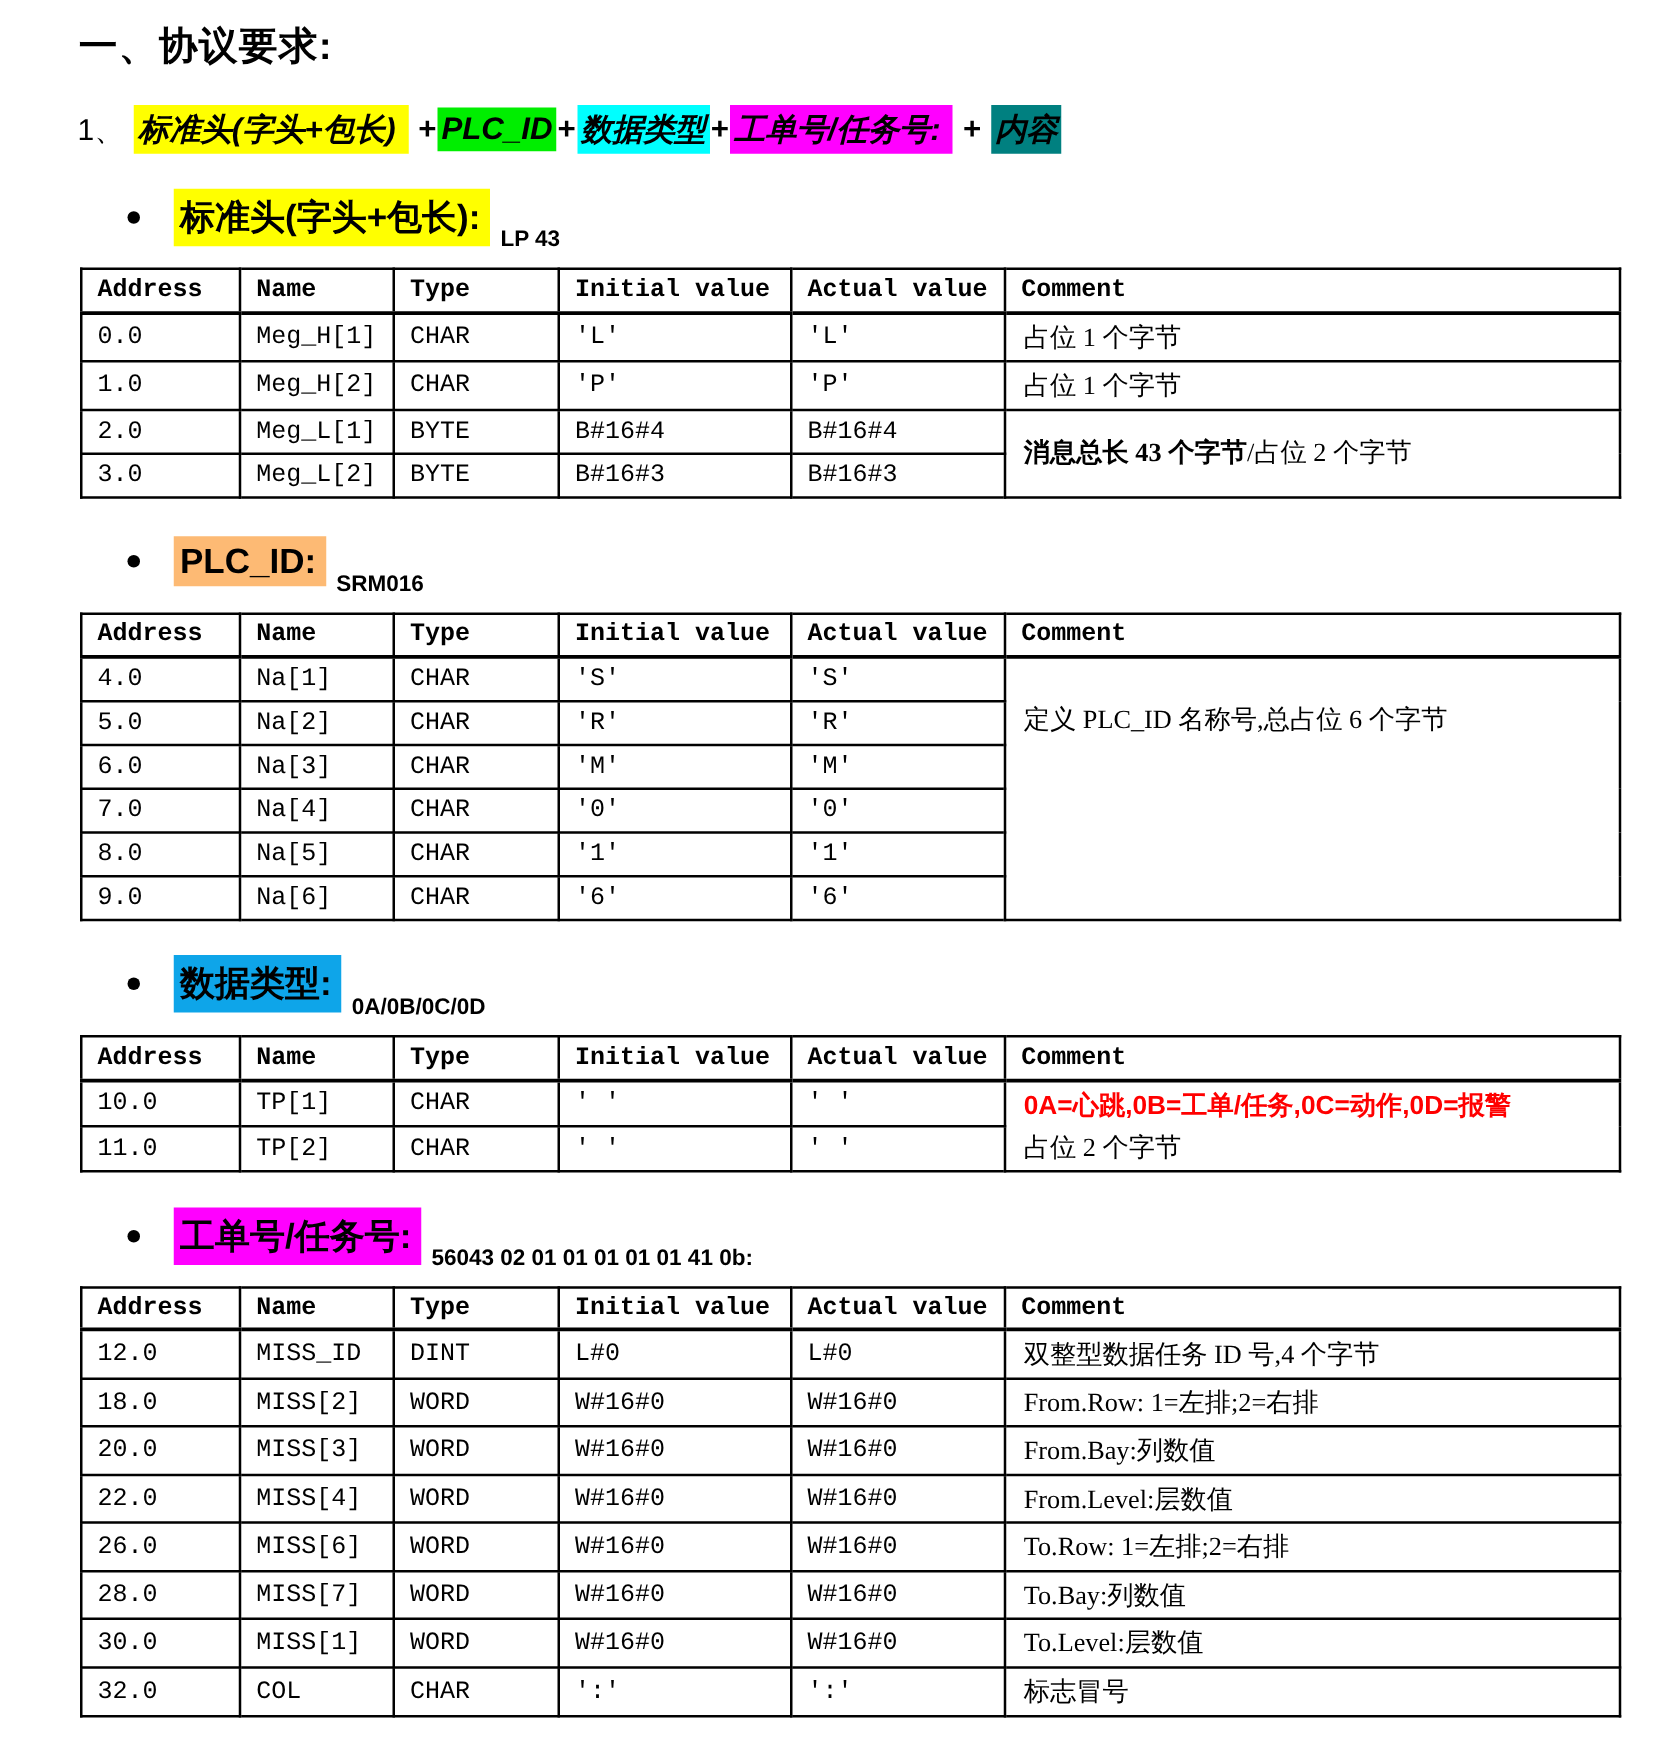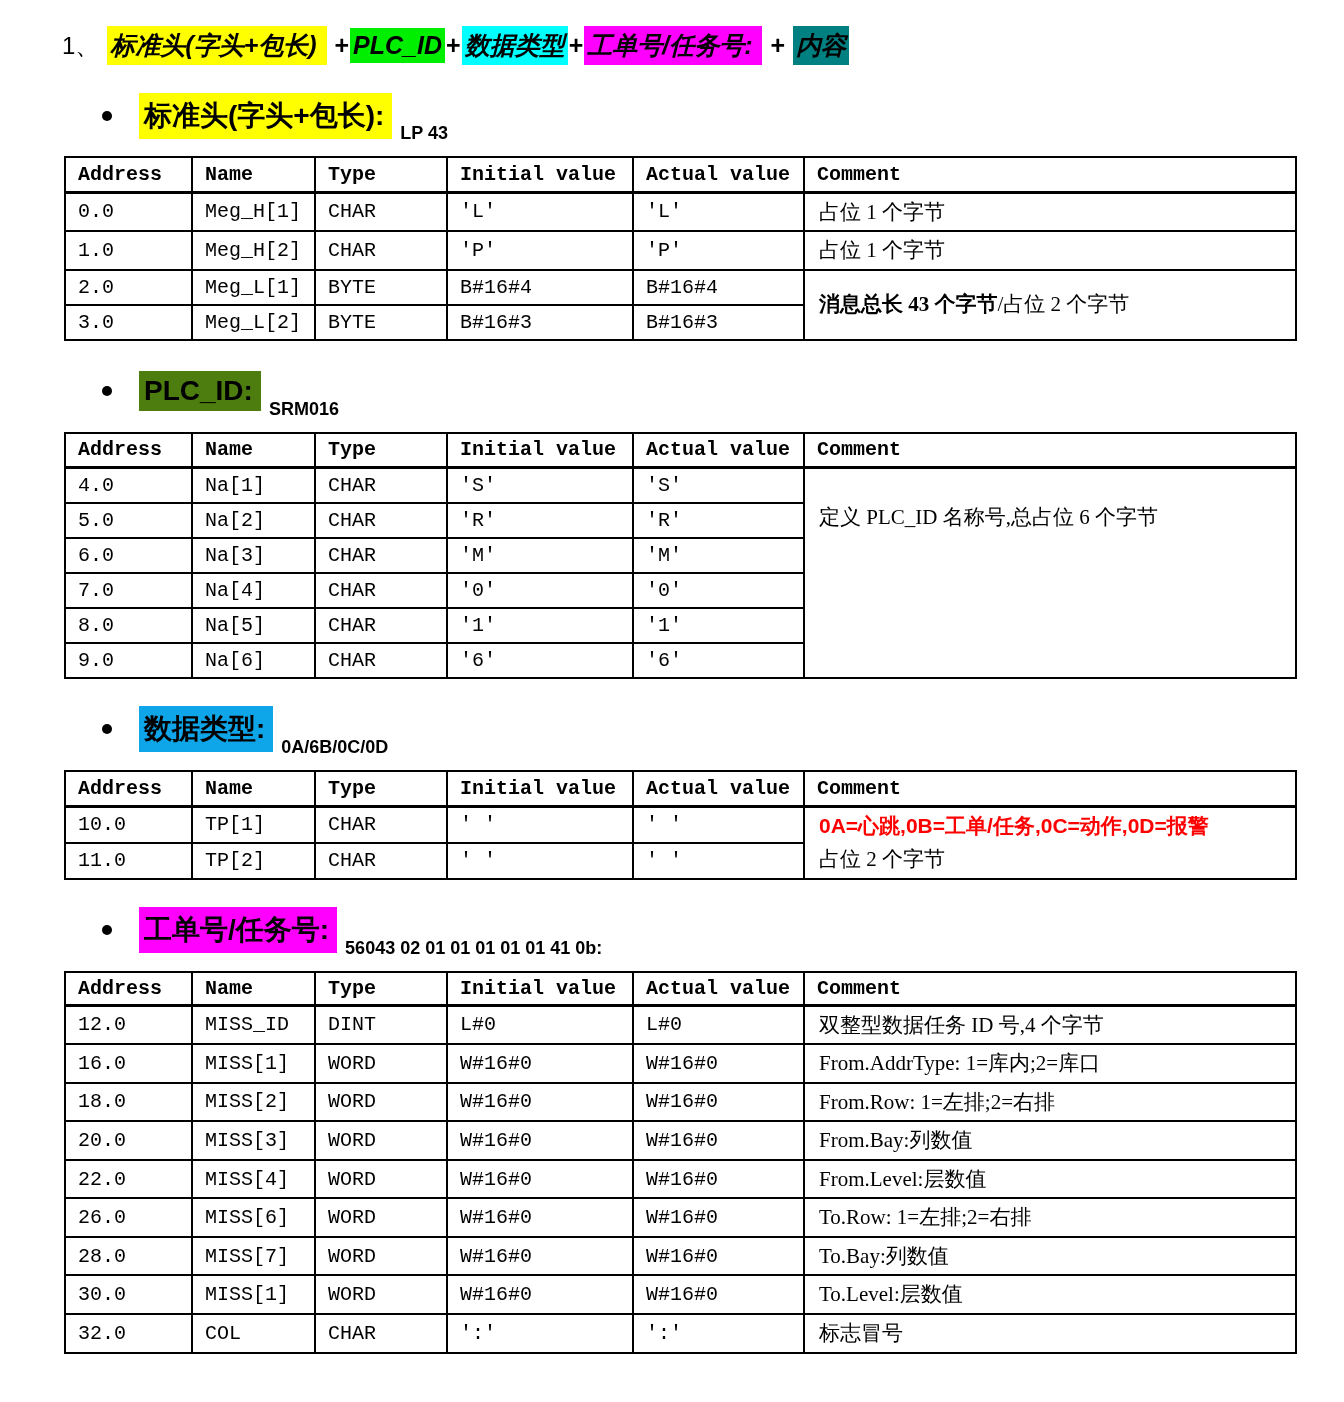--- a/index.html
+++ b/index.html
@@ -94,20 +94,21 @@
   .c-red { font-weight: bold; font-family: "Liberation Sans", sans-serif; margin-top: 46px; }
   table.rh35 tr { height: 35px; }
   table.rh36 tr { height: 36px; }
   table.rh33 tr { height: 33px; }
 </style>
 </head>
 <body>
 
 <div class="page">
 
+  <div class="heading">一、协议要求:</div>
 
   <div class="formula">
     <span class="formula-prefix">1、</span>
     <span style="display:flex;align-items:center;"><span class="seg italic" style="background-color: rgb(255, 255, 0);">标准头(字头+包长) </span><span class="seg plain"> +</span><span class="seg italic" style="background-color: rgb(0, 238, 0);">PLC_ID</span><span class="seg plain">+</span><span class="seg italic" style="background-color: rgb(0, 255, 255);">数据类型</span><span class="seg plain">+</span><span class="seg italic" style="background-color: rgb(255, 0, 255);">工单号/任务号: </span><span class="seg plain"> + </span><span class="seg italic" style="background-color: rgb(0, 128, 128);">内容</span></span>
   </div>
 
   <div class="bullet-line">
     <span class="bullet-dot"></span>
     <span class="bullet-label" style="background-color: rgb(255, 255, 0);">标准头(字头+包长):</span>
     <span class="bullet-value">LP 43</span>
@@ -169,21 +170,21 @@
             <td class="mono">BYTE</td>
             <td class="mono">B#16#3</td>
             <td class="mono">B#16#3</td>
           </tr>
         </tbody>
       </table>
     </div>
 
   <div class="bullet-line">
     <span class="bullet-dot"></span>
-    <span class="bullet-label" style="background-color: #4d7c0f;">PLC_ID:</span>
+    <span class="bullet-label" style="background-color: #fdba74;">PLC_ID:</span>
     <span class="bullet-value">SRM016</span>
   </div>
   <div>
       <table class="proto rh35">
         <colgroup>
           <col style="width: 127px;">
           <col style="width: 123px;">
           <col style="width: 132px;">
           <col style="width: 186px;">
           <col style="width: 171px;">
@@ -245,21 +246,21 @@
             <td class="mono">'6'</td>
             <td class="mono">'6'</td>
           </tr>
         </tbody>
       </table>
     </div>
 
   <div class="bullet-line">
     <span class="bullet-dot"></span>
     <span class="bullet-label" style="background-color: #0ea5e9;">数据类型:</span>
-    <span class="bullet-value">0A/6B/0C/0D</span>
+    <span class="bullet-value">0A/0B/0C/0D</span>
   </div>
   <div>
       <table class="proto rh36">
         <colgroup>
           <col style="width: 127px;">
           <col style="width: 123px;">
           <col style="width: 132px;">
           <col style="width: 186px;">
           <col style="width: 171px;">
           <col style="width: 492px;">
@@ -327,30 +328,20 @@
             <td class="mono">12.0</td>
             <td class="mono">MISS_ID</td>
             <td class="mono">DINT</td>
             <td class="mono">L#0</td>
             <td class="mono">L#0</td>
             <td class="comment">
               <div class="c-line"><span>双整型数据任务 ID 号,4 个字节</span></div>
             </td>
           </tr>
           <tr>
-            <td class="mono">16.0</td>
-            <td class="mono">MISS[1]</td>
-            <td class="mono">WORD</td>
-            <td class="mono">W#16#0</td>
-            <td class="mono">W#16#0</td>
-            <td class="comment">
-              <div class="c-line"><span>From.AddrType: 1=库内;2=库口</span></div>
-            </td>
-          </tr>
-          <tr>
             <td class="mono">18.0</td>
             <td class="mono">MISS[2]</td>
             <td class="mono">WORD</td>
             <td class="mono">W#16#0</td>
             <td class="mono">W#16#0</td>
             <td class="comment">
               <div class="c-line"><span>From.Row: 1=左排;2=右排</span></div>
             </td>
           </tr>
           <tr>

